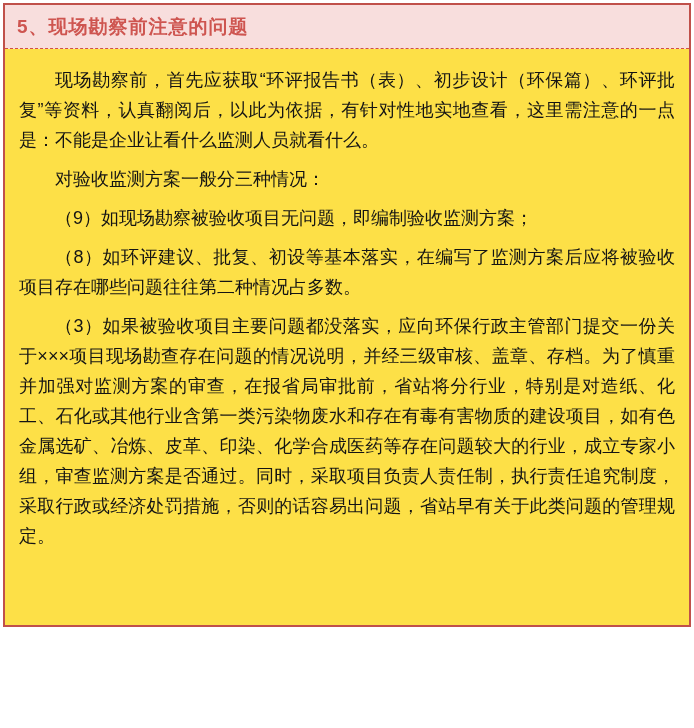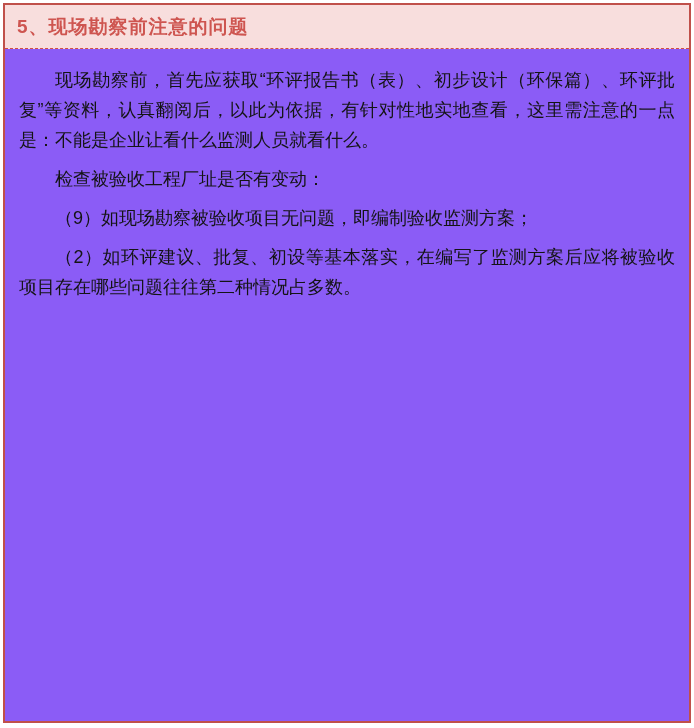--- a/index.html
+++ b/index.html
@@ -11,23 +11,23 @@
   .page {
     width: 694px;
     height: 728px;
     background: #ffffff;
     box-sizing: border-box;
     padding: 3px 3px 5px 3px;
   }
   .panel {
     box-sizing: border-box;
     width: 688px;
-    height: 720px;
+    height: 624px;
     border: 2px solid var(--border-color, #c0504a);
-    background: #8b5cf6;
+    background: #fde047;
     overflow: hidden;
   }
   .panel-header {
     background: var(--header-bg, #f8dedd);
     border-bottom: 1px dashed var(--dash-color, #d24f46);
     padding: 9px 12px 8px 12px;
   }
   .panel-title {
     color: var(--title-color, #ce5550);
     font-size: 19px;
@@ -49,18 +49,19 @@
 </head>
 <body>
 
 <div class="page">
   <div class="panel">
     <div class="panel-header">
       <span class="panel-title">5、现场勘察前注意的问题</span>
     </div>
     <div class="panel-body">
       <p>现场勘察前，首先应获取“环评报告书（表）、初步设计（环保篇）、环评批复”等资料，认真翻阅后，以此为依据，有针对性地实地查看，这里需注意的一点是：不能是企业让看什么监测人员就看什么。</p>
-      <p>检查被验收工程厂址是否有变动：</p>
+      <p>对验收监测方案一般分三种情况：</p>
       <p>（9）如现场勘察被验收项目无问题，即编制验收监测方案；</p>
-      <p>（2）如环评建议、批复、初设等基本落实，在编写了监测方案后应将被验收项目存在哪些问题往往第二种情况占多数。</p>
+      <p>（8）如环评建议、批复、初设等基本落实，在编写了监测方案后应将被验收项目存在哪些问题往往第二种情况占多数。</p>
+      <p>（3）如果被验收项目主要问题都没落实，应向环保行政主管部门提交一份关于×××项目现场勘查存在问题的情况说明，并经三级审核、盖章、存档。为了慎重并加强对监测方案的审查，在报省局审批前，省站将分行业，特别是对造纸、化工、石化或其他行业含第一类污染物废水和存在有毒有害物质的建设项目，如有色金属选矿、冶炼、皮革、印染、化学合成医药等存在问题较大的行业，成立专家小组，审查监测方案是否通过。同时，采取项目负责人责任制，执行责任追究制度，采取行政或经济处罚措施，否则的话容易出问题，省站早有关于此类问题的管理规定。</p>
     </div>
   </div>
 </div>
 
 </body></html>

